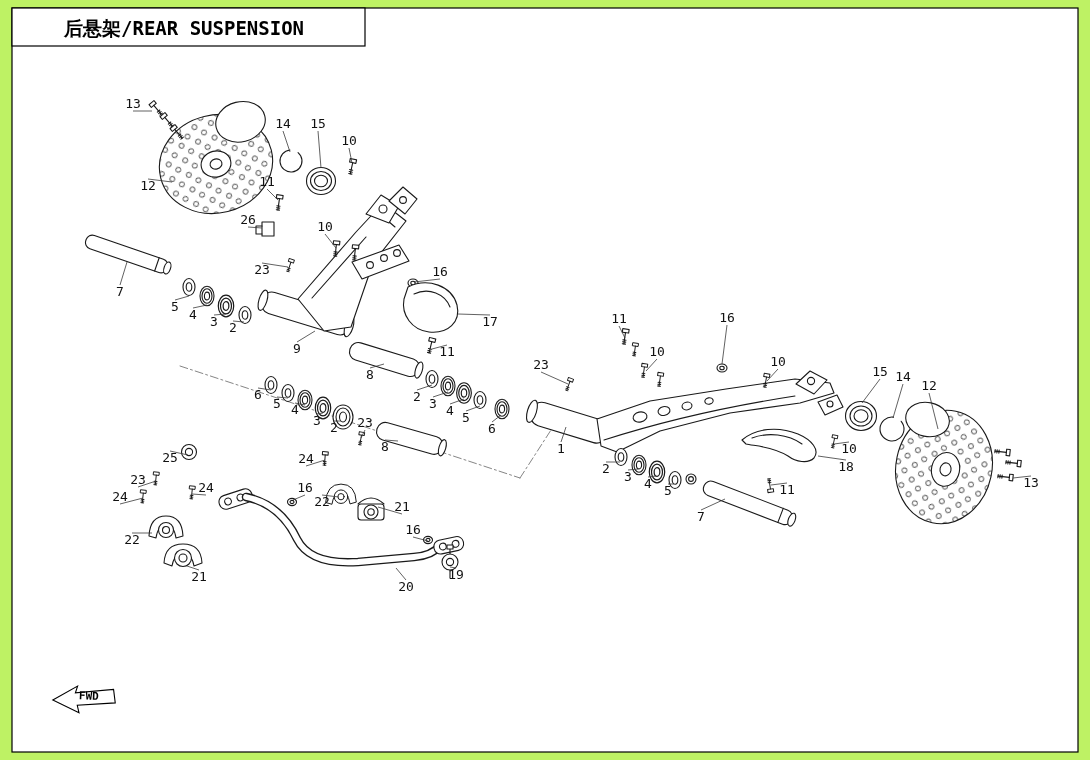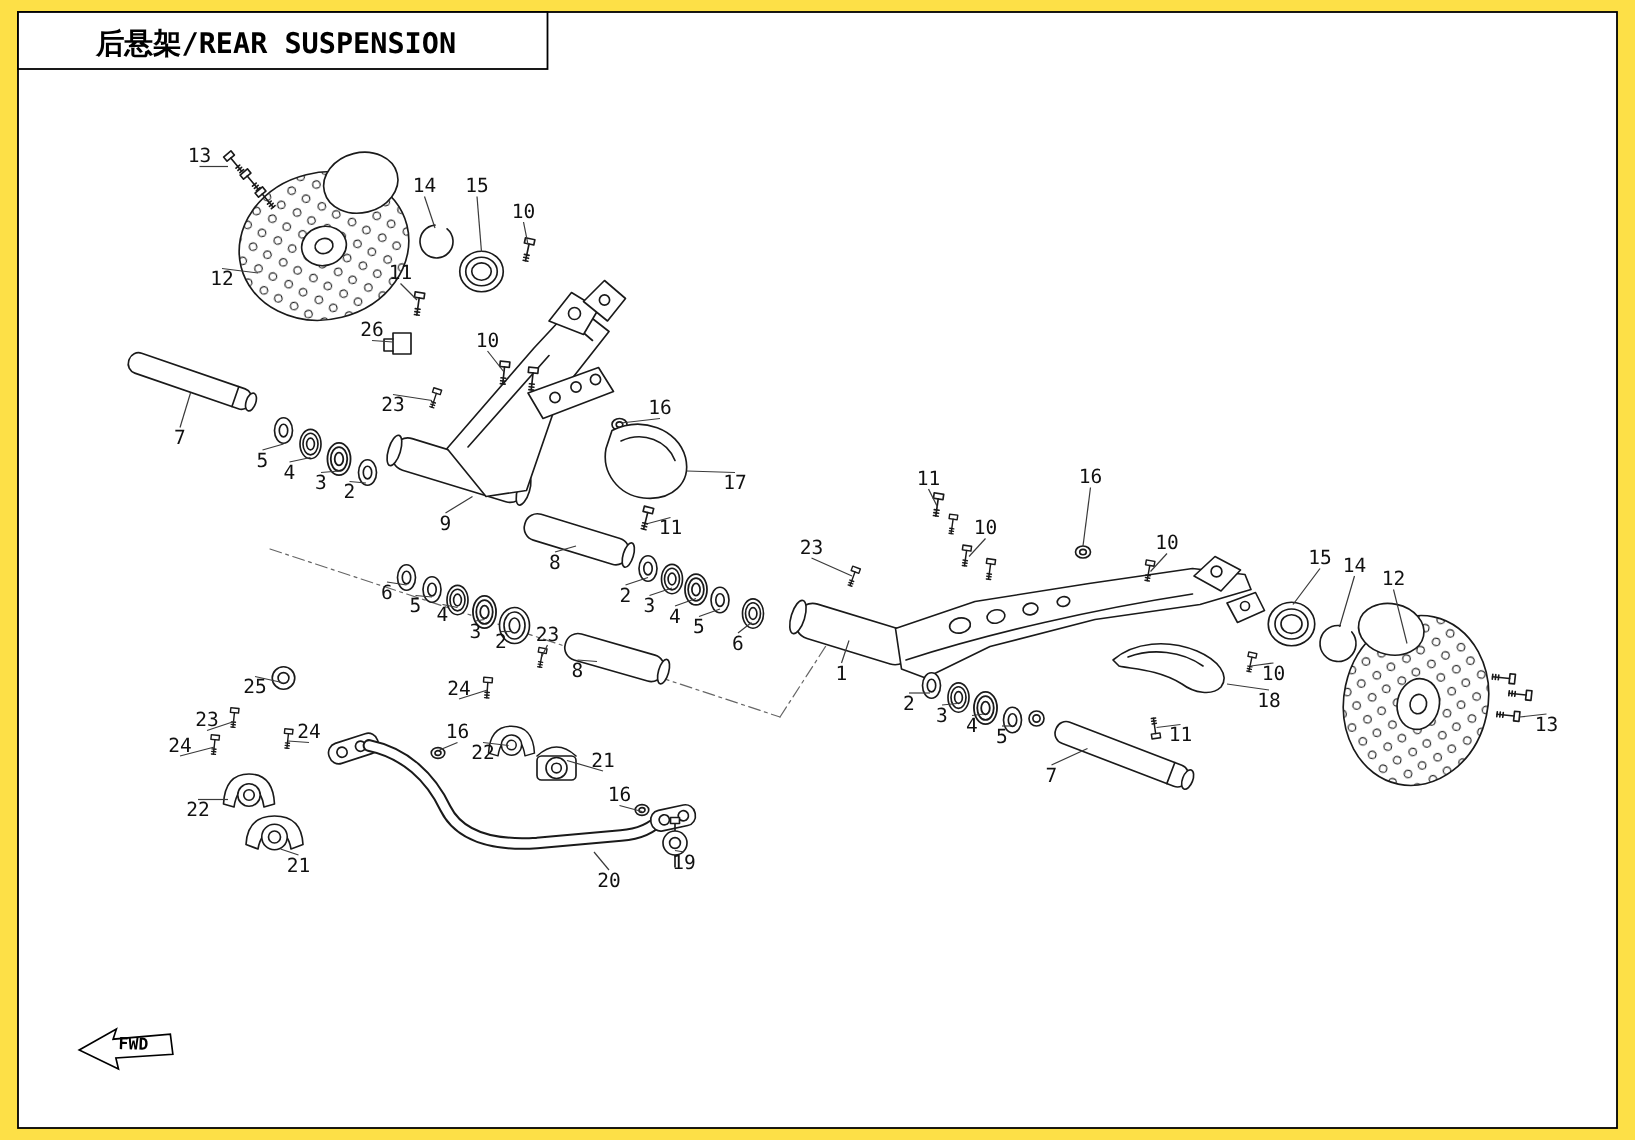--- a/index.html
+++ b/index.html
@@ -1,16 +1,16 @@
 <!DOCTYPE html>
 <html><head>
 <meta charset="utf-8">
 <style>
   html,body{margin:0;padding:0;background:#ffffff;}
-  .page{position:relative;width:1090px;height:760px;background:#fde047;overflow:hidden;}
+  .page{position:relative;width:1090px;height:760px;background:#bef264;overflow:hidden;}
   svg{display:block;}
   .callout{font:13px "DejaVu Sans Mono","Liberation Mono",monospace;fill:#111;text-anchor:middle;}
   .leader{stroke:#3a3a3a;stroke-width:0.8;fill:none;}
   .dash{stroke:#666;stroke-width:0.8;stroke-dasharray:8 3 2 3;fill:none;}
   .title-text{font:bold 19px "DejaVu Sans Mono","Liberation Mono",monospace;fill:#000;}
   .fwd-text{font:bold 11px "DejaVu Sans Mono","Liberation Mono",monospace;fill:#000;}
 </style>
 </head>
 <body>
 

